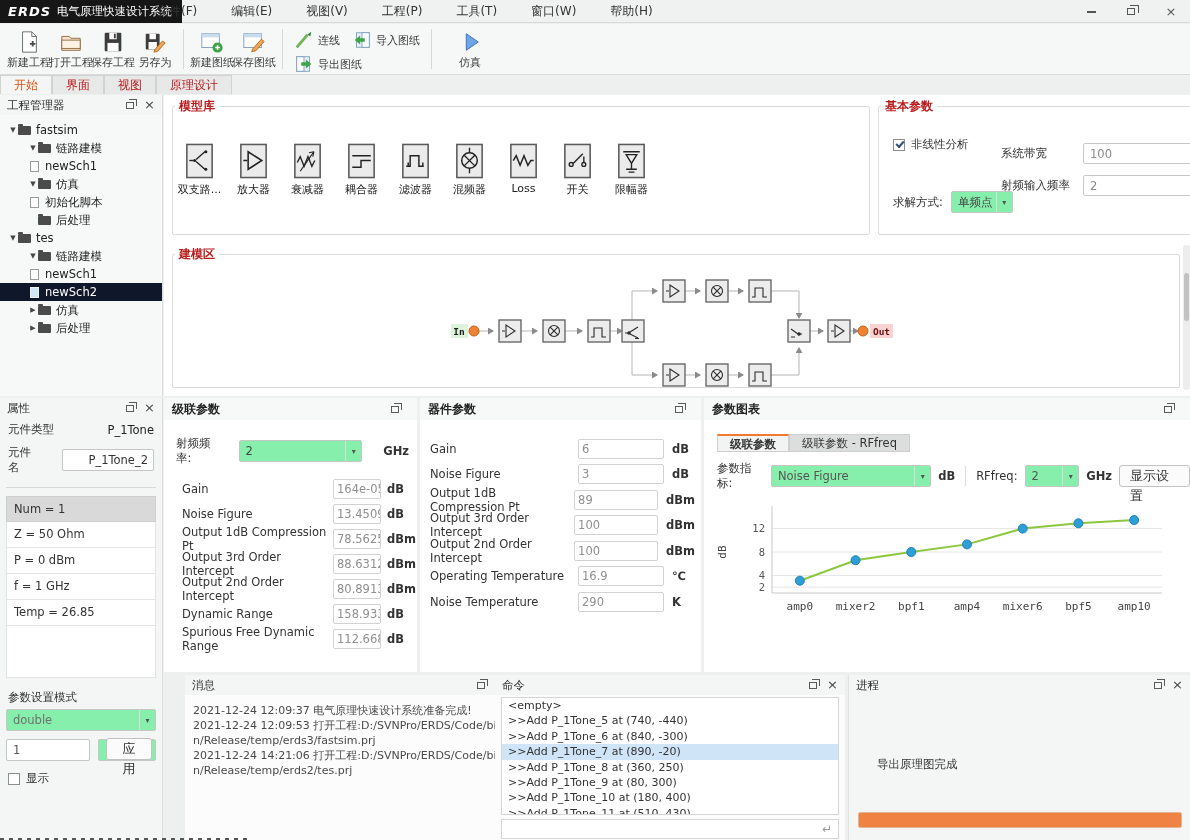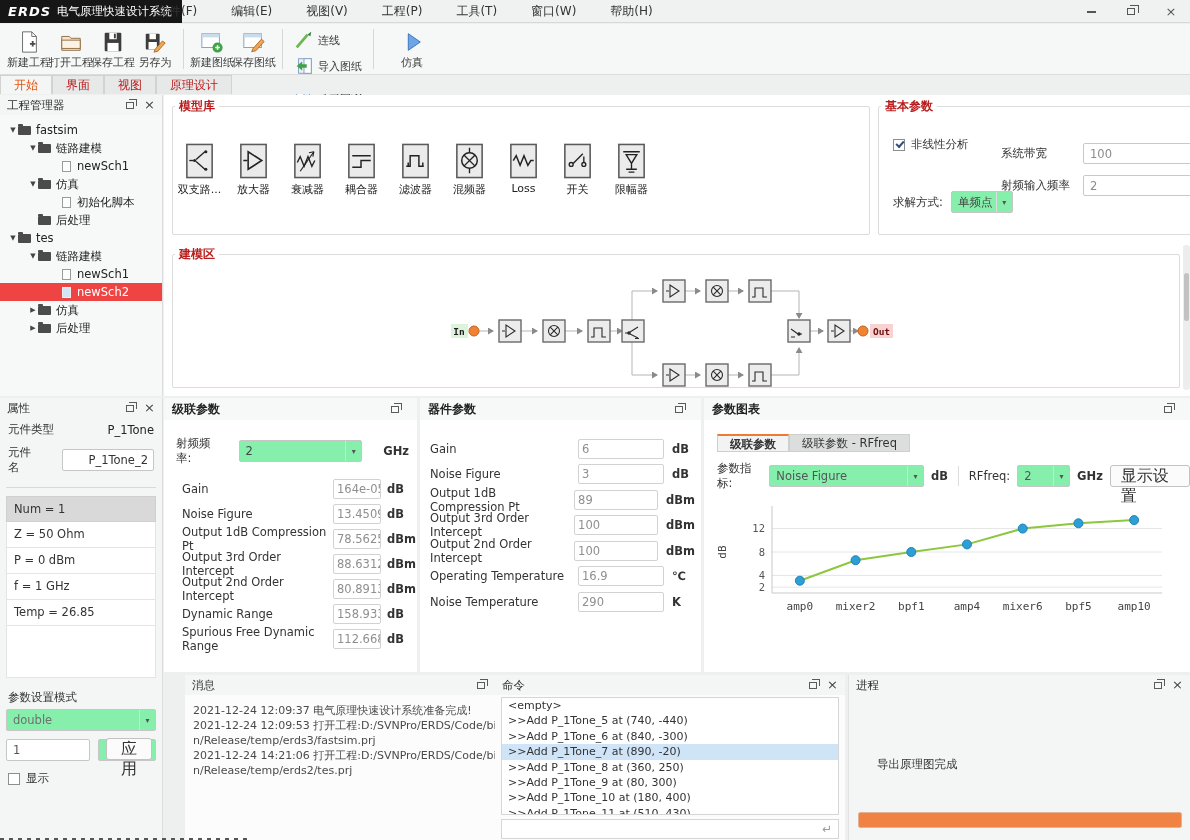--- a/index.html
+++ b/index.html
@@ -21,21 +21,21 @@
   .wc-rest i:before { content:""; position:absolute; left:2px; top:-4px; width:8px; height:7px; border:1px solid #555; border-bottom:none; border-left:none; }
   .wc-close { font-size:13px; }
 
   
   .toolbar { position:absolute; left:0; top:24px; width:1190px; height:51px; background:#f6f7f7; border-bottom:1px solid #dcdcdc; display:flex; align-items:stretch; padding:2px 4px; }
   .tgroup { display:flex; align-items:flex-start; padding:1px 4px; }
   .tsep { width:1px; background:#d7d7d7; margin:3px 3px; }
   .tbtn { width:42px; display:flex; flex-direction:column; align-items:center; gap:1px; padding-top:3px; border-radius:2px; }
   .tbtn .lbl { font-size:11px; white-space:nowrap; color:#3a3a3a; }
   .tstack { display:flex; flex-direction:column; gap:2px; padding-top:2px; }
-  .trow { display:flex; gap:4px;flex-direction:column; }
+  .trow { display:flex; gap:4px; }
   .tsm { display:flex; align-items:center; gap:4px; padding:1px 4px; border-radius:2px; }
   .tsm .lbl { font-size:11px; color:#3a3a3a; }
 
   
   .rtabs { position:absolute; left:0; top:75px; width:1190px; height:19px; background:#eef0f0; display:flex; }
   .rtab { padding:0 13px; height:19px; line-height:18px; font-size:12px; background:#e7e8e8; border:1px solid #d2d2d2; border-bottom:none; color:#b91c1c; }
   .rtab.active { background:#f4f5f5; color:#e0540e; }
 
   
   .panel { position:absolute; background:#f4f5f5; }
@@ -43,25 +43,25 @@
   .phd .sp { flex:1; }
   .ico-float { width:8px; height:7px; border:1px solid #5a5a5a; position:relative; margin-right:10px; }
   .ico-float:before { content:""; position:absolute; left:2px; top:-4px; width:7px; height:6px; border:1px solid #5a5a5a; border-bottom:none; border-left:none; }
   .ico-close { color:#444; font-size:13px; line-height:12px; }
 
   
   #pm { left:0; top:95px; width:163px; height:301px; border-right:1px solid #ddd; }
   .tree { padding-top:6px; background:#f7f8f8; height:calc(100% - 20px); }
   .tnode { position:relative; height:18px; display:flex; align-items:center; font-size:11.5px; color:#222; white-space:nowrap; }
   .arrow { width:10px; font-size:7px; color:#444; text-align:center; flex:none; }
-  .d0 { padding-left:8px; } .d1 { padding-left:28px; } .d2 { padding-left:60px; }
+  .d0 { padding-left:8px; } .d1 { padding-left:28px; } .d2 { padding-left:28px; }
   .folder { flex:none; width:13px; height:9px; background:#4b4b4b; border-radius:1px; position:relative; margin-right:5px; }
   .folder:before { content:""; position:absolute; left:0; top:-2px; width:5px; height:2px; background:#4b4b4b; border-radius:1px 1px 0 0; }
   .file { flex:none; width:9px; height:11px; background:#fdfdfd; border:1px solid #9a9a9a; margin-right:6px; margin-left:2px; }
-  .tnode.selected { background:#ef4444; color:#fff; }
+  .tnode.selected { background:#0f172a; color:#fff; }
   .tnode.selected .file { background:#cfe6f5; border-color:#eee; }
 
   
   #prop { left:0; top:398px; width:163px; height:442px; border-right:1px solid #ddd; }
   .prow { display:flex; align-items:center; padding:4px 8px; font-size:11.5px;gap:21px; }
   .prow .pv { margin-left:auto; color:#222; }
   .pinput { margin-left:auto; width:92px; height:22px; border:1px solid #c6c6c6; border-radius:2px; background:#fff; font:11.5px "DejaVu Sans",sans-serif; text-align:right; padding:0 5px; color:#333; }
   .phr { height:1px; background:#d9d9d9; margin:8px 6px; }
   .plist { margin:4px 6px; }
   .pitem { height:26px; line-height:25px; padding:0 7px; font-size:11.5px; background:#fff; border:1px solid #e4e4e4; border-top:none; color:#333; }
@@ -125,21 +125,21 @@
 
   
   .ctabs { display:flex; margin:14px 0 0 13px; }
   .ctab { padding:0 12px; height:18px; line-height:17px; font-size:11.5px; background:#dcdddd; border:1px solid #cfcfcf; color:#333; }
   .ctab.active { background:#f2f3f3; border-top:2px solid #ef7b33; font-weight:bold; }
   .cctl { display:flex; align-items:center; gap:7px; margin:9px 0 0 13px; font-size:11.5px; }
   .cctl .combo.big { width:170px; color:#555; }
   .cctl .combo.small { width:58px; color:#555; }
   .cctl .u { font-weight:bold; }
   .cctl .vdiv { width:1px; height:20px; background:#ddd; margin:0 3px; }
-  .btn { height:22px; padding:0 10px; background:#fbfbfb; border:1px solid #c2c2c2; border-radius:3px; font-size:16px; line-height:20px; }
+  .btn { height:22px; padding:0 10px; background:#fbfbfb; border:1px solid #c2c2c2; border-radius:3px; font-size:13px; line-height:20px; }
   .tick { font:10.5px "DejaVu Sans Mono",monospace; fill:#555; }
   .cat  { font:11px "DejaVu Sans Mono",monospace; fill:#444; }
 
   
   #msg  { left:164px; top:675px; width:328px; height:165px; background:#fcfcfc;margin-left:21px; }
   #cmd  { left:495px; top:675px; width:350px; height:165px; background:#fcfcfc; }
   #prog { left:848px; top:675px; width:342px; height:165px; background:#f4f5f5; border-left:1px solid #e2e2e2; }
   .msg-body { padding:8px 8px; font-size:11px; color:#4a4a4a; line-height:15px; word-break:break-all; }
   .cmd-list { margin:2px 6px 0; border:1px solid #d6d6d6; background:#fff; height:118px; overflow:hidden; }
   .cmd-item { height:15.4px; line-height:15.4px; padding:0 6px; font-size:11px; color:#333; white-space:nowrap; }

